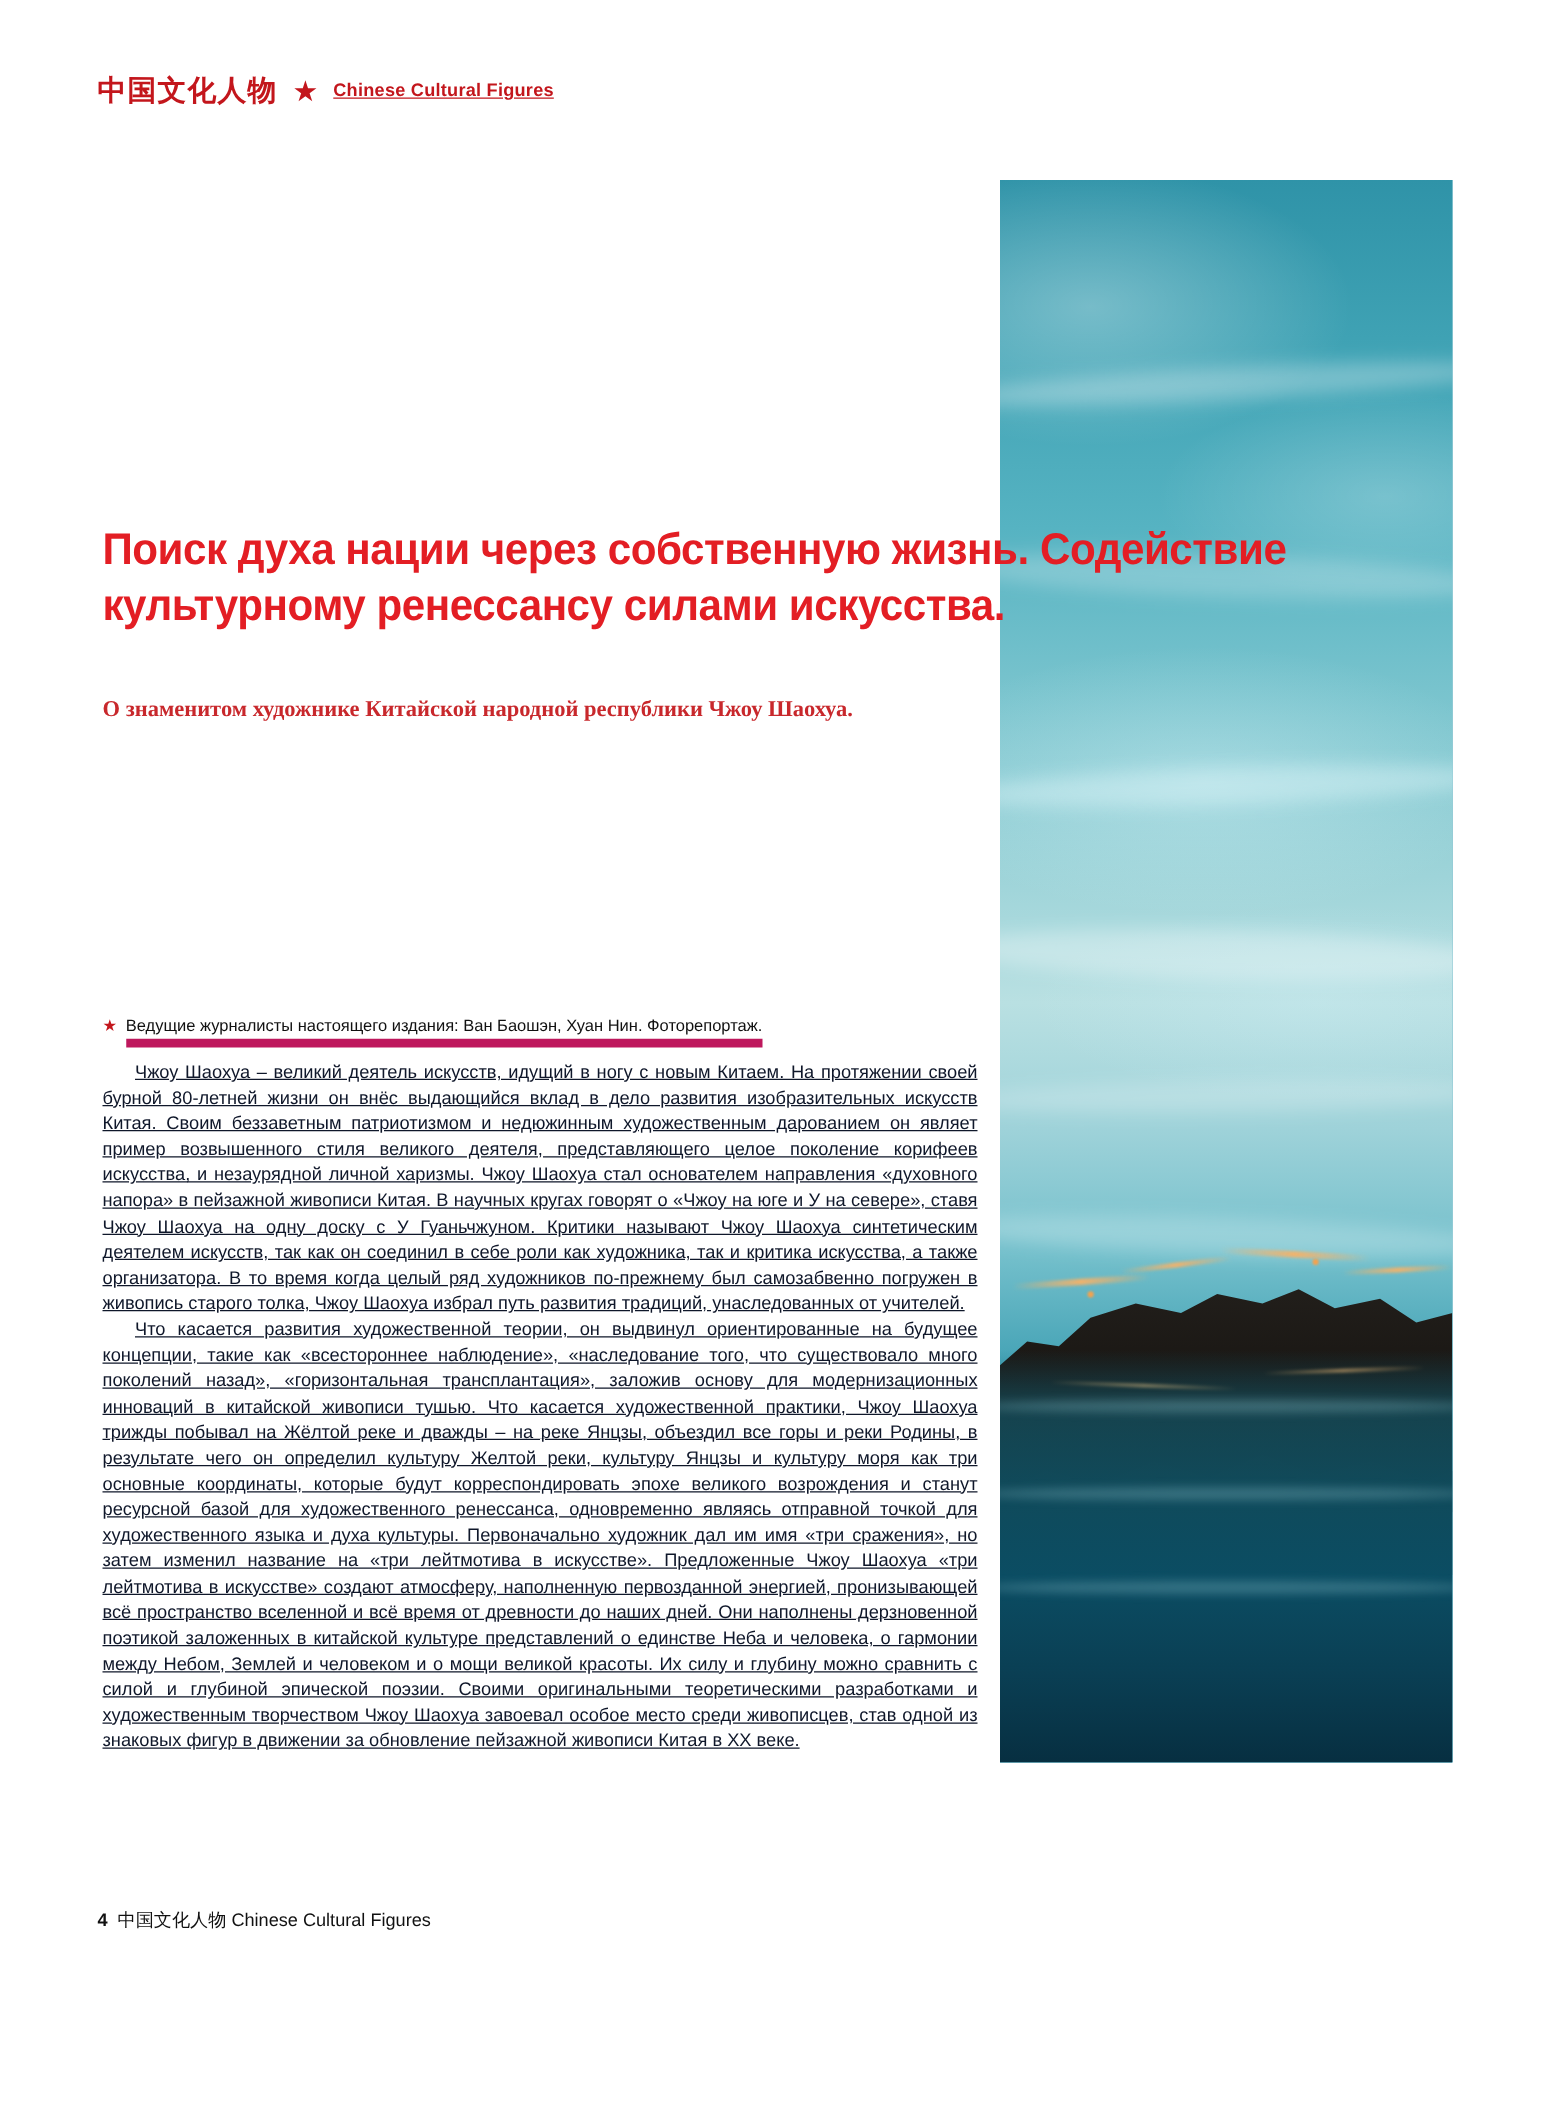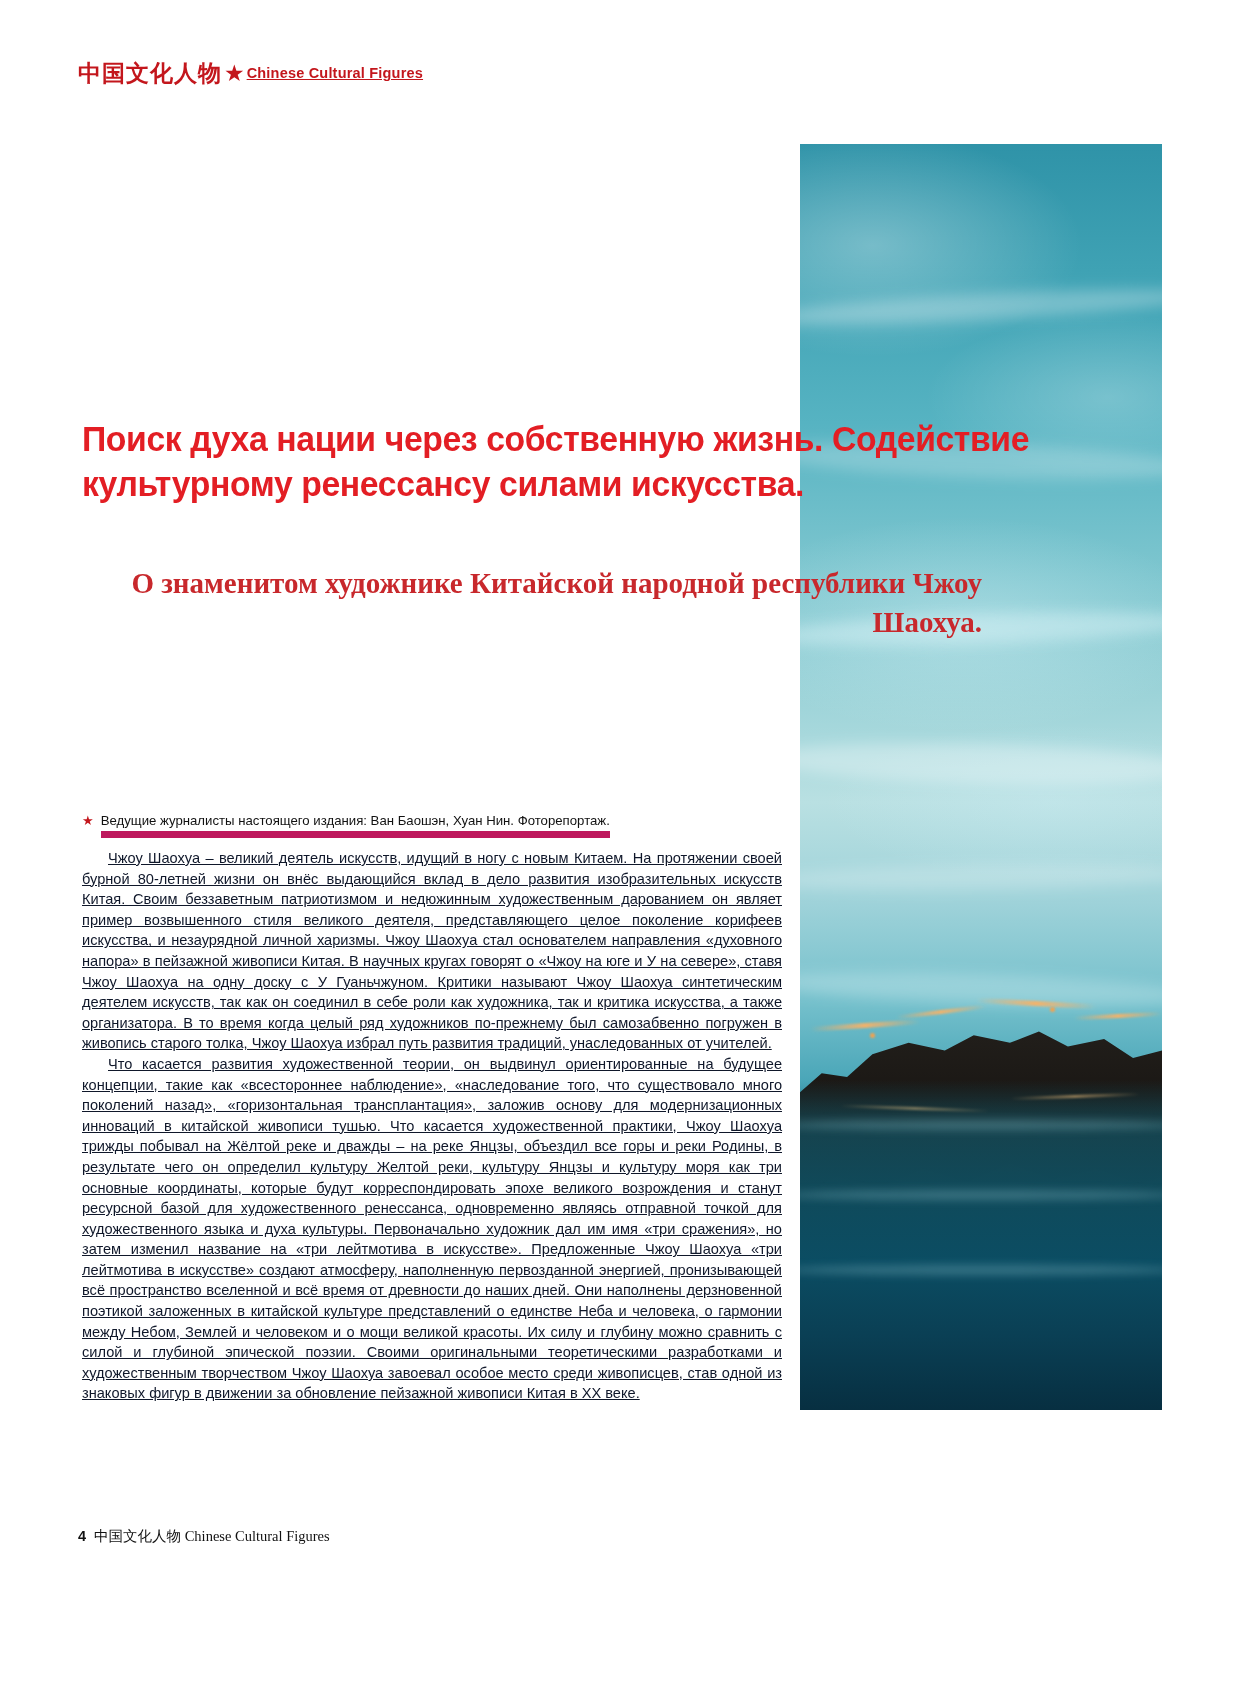--- a/index.html
+++ b/index.html
@@ -15,20 +15,21 @@
     overflow: hidden;
   }
 
   
   .masthead {
     position: absolute;
     left: 78px;
     top: 62px;
     display: flex;
     align-items: center;
+    gap: 10px;
   }
   .masthead-cn {
     font-family: "DejaVu Sans", sans-serif;
     font-size: 23px;
     font-weight: bold;
     color: #c3161c;
     letter-spacing: 1px;
     line-height: 1;
   }
   .masthead-star {
@@ -174,24 +175,23 @@
     letter-spacing: -0.4px;
     transform: scaleX(0.95);
     transform-origin: left top;
   }
   .subheadline {
     position: absolute;
     left: 82px;
     top: 540px;
     width: 900px;
     font-family: "Liberation Serif", serif;
-    font-size: 29px;
+    font-size: 18px;
     color: #c8282c;
     line-height: 1.35;
-    text-align: right;
   }
 
   
   .byline {
     position: absolute;
     left: 82px;
     top: 813px;
     display: flex;
     align-items: flex-start;
     gap: 7px;
@@ -237,21 +237,21 @@
     display: flex;
     align-items: baseline;
     gap: 8px;
   }
   .footer-page {
     font-size: 14.5px;
     font-weight: bold;
     color: #111;
   }
   .footer-title {
-    font-family: Liberation Serif, serif;
+    font-family: Liberation Sans, sans-serif;
     font-size: 14.5px;
     color: #111;
   }
 </style>
 </head>
 <body>
 
 <div class="masthead">
   <span class="masthead-cn">中国文化人物</span>
   <span class="masthead-star">★</span>

